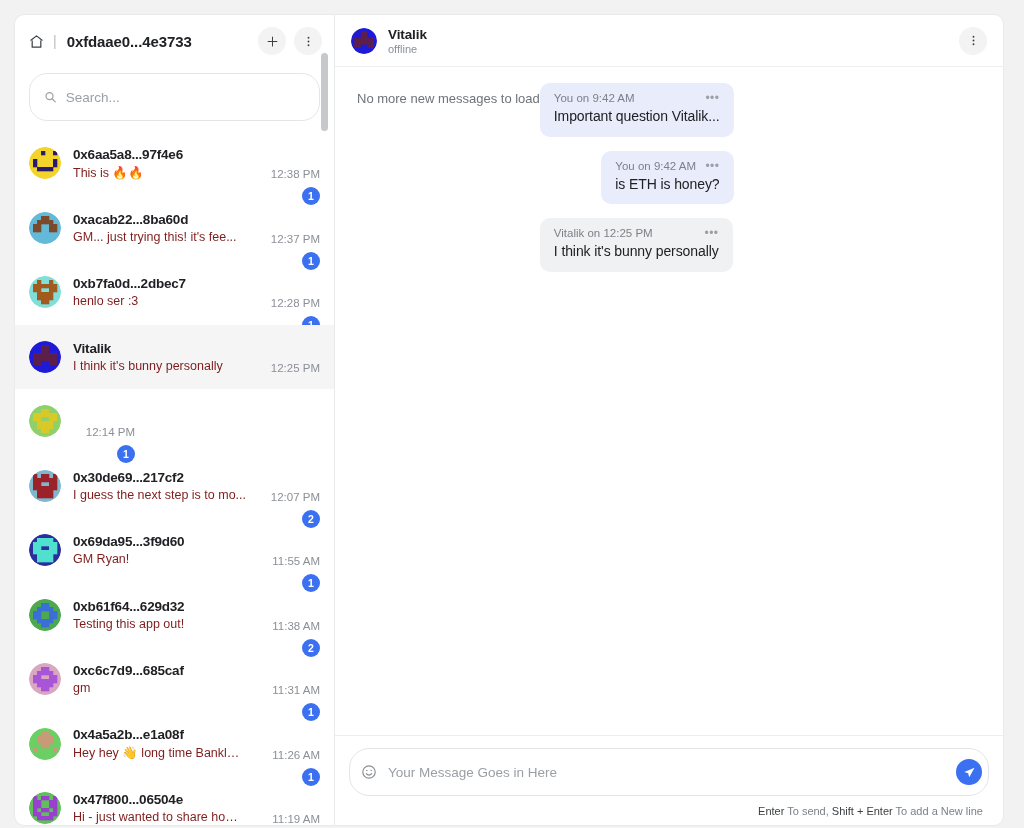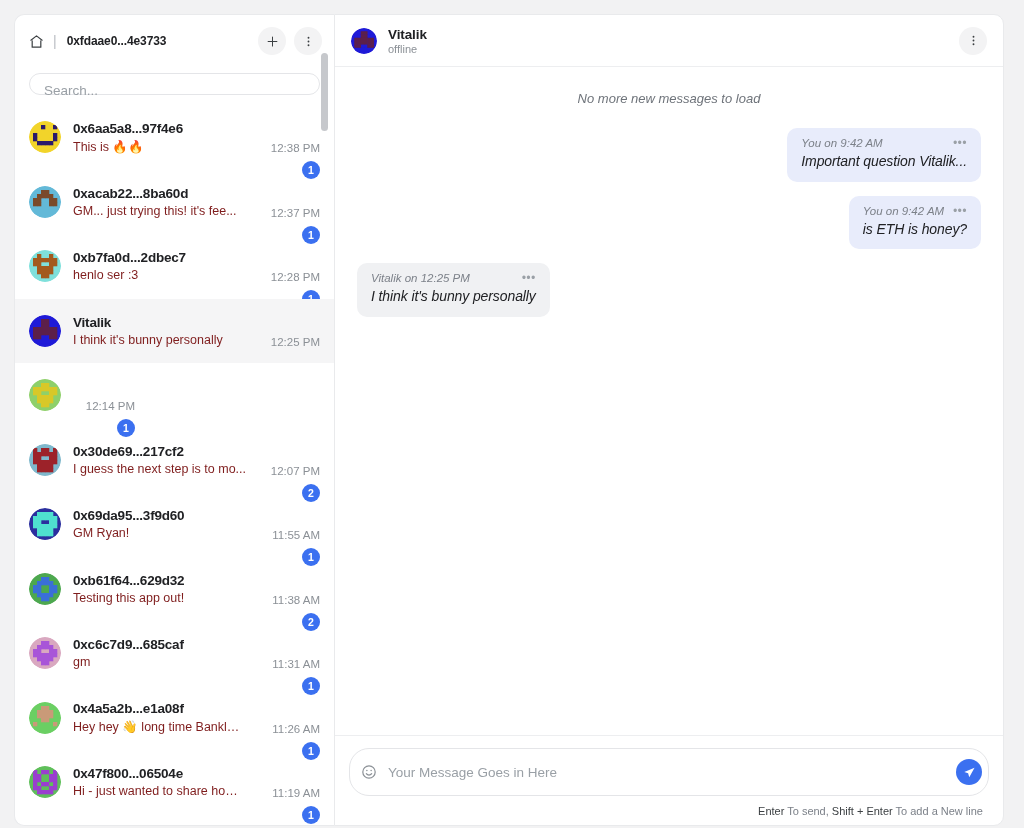--- a/index.html
+++ b/index.html
@@ -50,21 +50,21 @@
   .home-icon { width: 15px; height: 15px; display: block; flex: none; }
 
   .wallet-sep {
     color: #b9bcc2;
     font-size: 14px;
     margin: 0 2px 0 1px;
     line-height: 1;
   }
 
   .wallet-id {
-    font-size: 12px;
+    font-size: 15px;
     font-weight: 700;
     color: #202124;
     letter-spacing: -0.1px;
     white-space: nowrap;
     flex: 1;
   }
 
   .round-btn {
     width: 28px;
     height: 28px;
@@ -75,29 +75,28 @@
     justify-content: center;
     flex: none;
     cursor: pointer;
     border: none;
   }
   .round-btn svg { display: block; }
 
   .search-wrap { padding: 6px 14px 10px 14px; }
 
   .search-box {
-    height: 22px;
+    height: 48px;
     border: 1px solid #e4e5e8;
     border-radius: 18px;
     display: flex;
     align-items: center;
     padding: 0 14px;
     gap: 9px;
     background: #fff;
-    flex-direction: column;
   }
   .search-box input {
     border: none;
     outline: none;
     font-family: "Liberation Sans", sans-serif;
     font-size: 13.5px;
     color: #3c4043;
     background: transparent;
     width: 100%;
   }
@@ -233,22 +232,21 @@
     color: #202124;
     letter-spacing: -0.1px;
   }
   .chat-status { font-size: 11px; color: #8b9096; }
 
   .msg-area {
     flex: 1;
     overflow: hidden;
     padding: 16px 22px 8px 22px;
     display: flex;
-    flex-direction: column;
-    font-style: italic;
+    flex-direction: row;
   }
 
   .load-notice {
     text-align: center;
     font-size: 13px;
     color: #6e737a;
     padding: 8px 0 22px 0;
   }
 
   .msg-row { display: flex; margin-bottom: 14px; }

